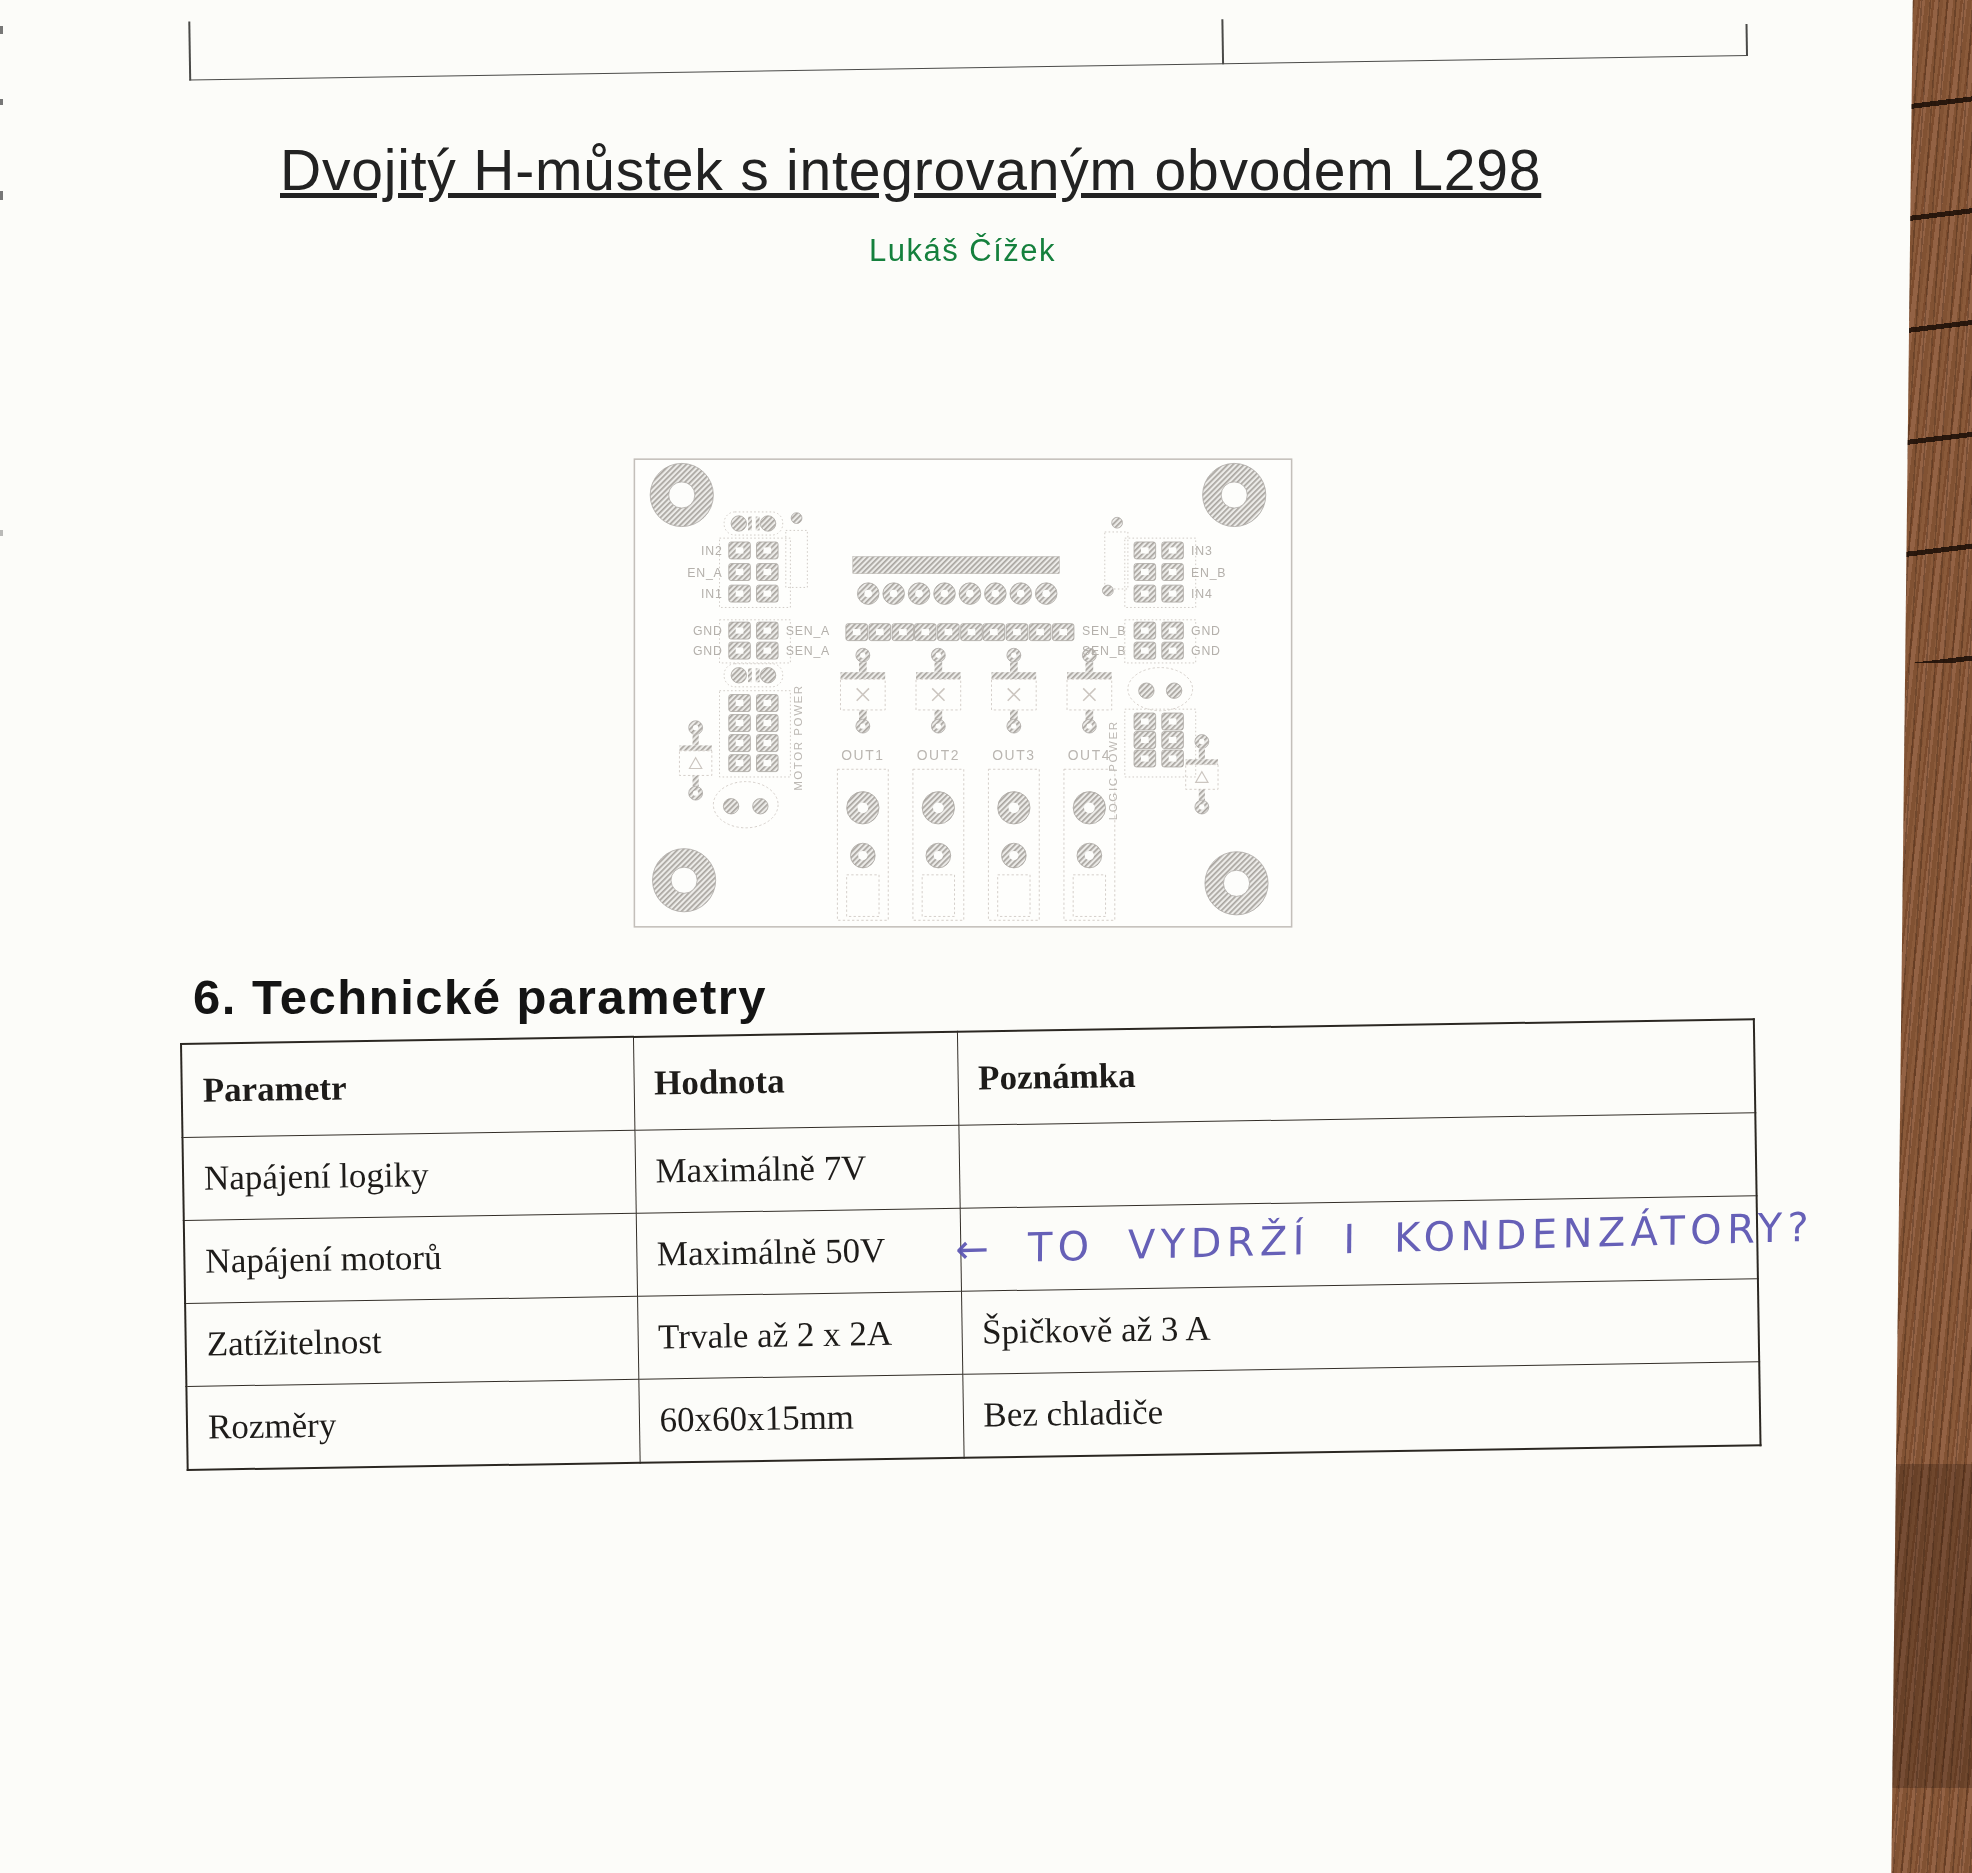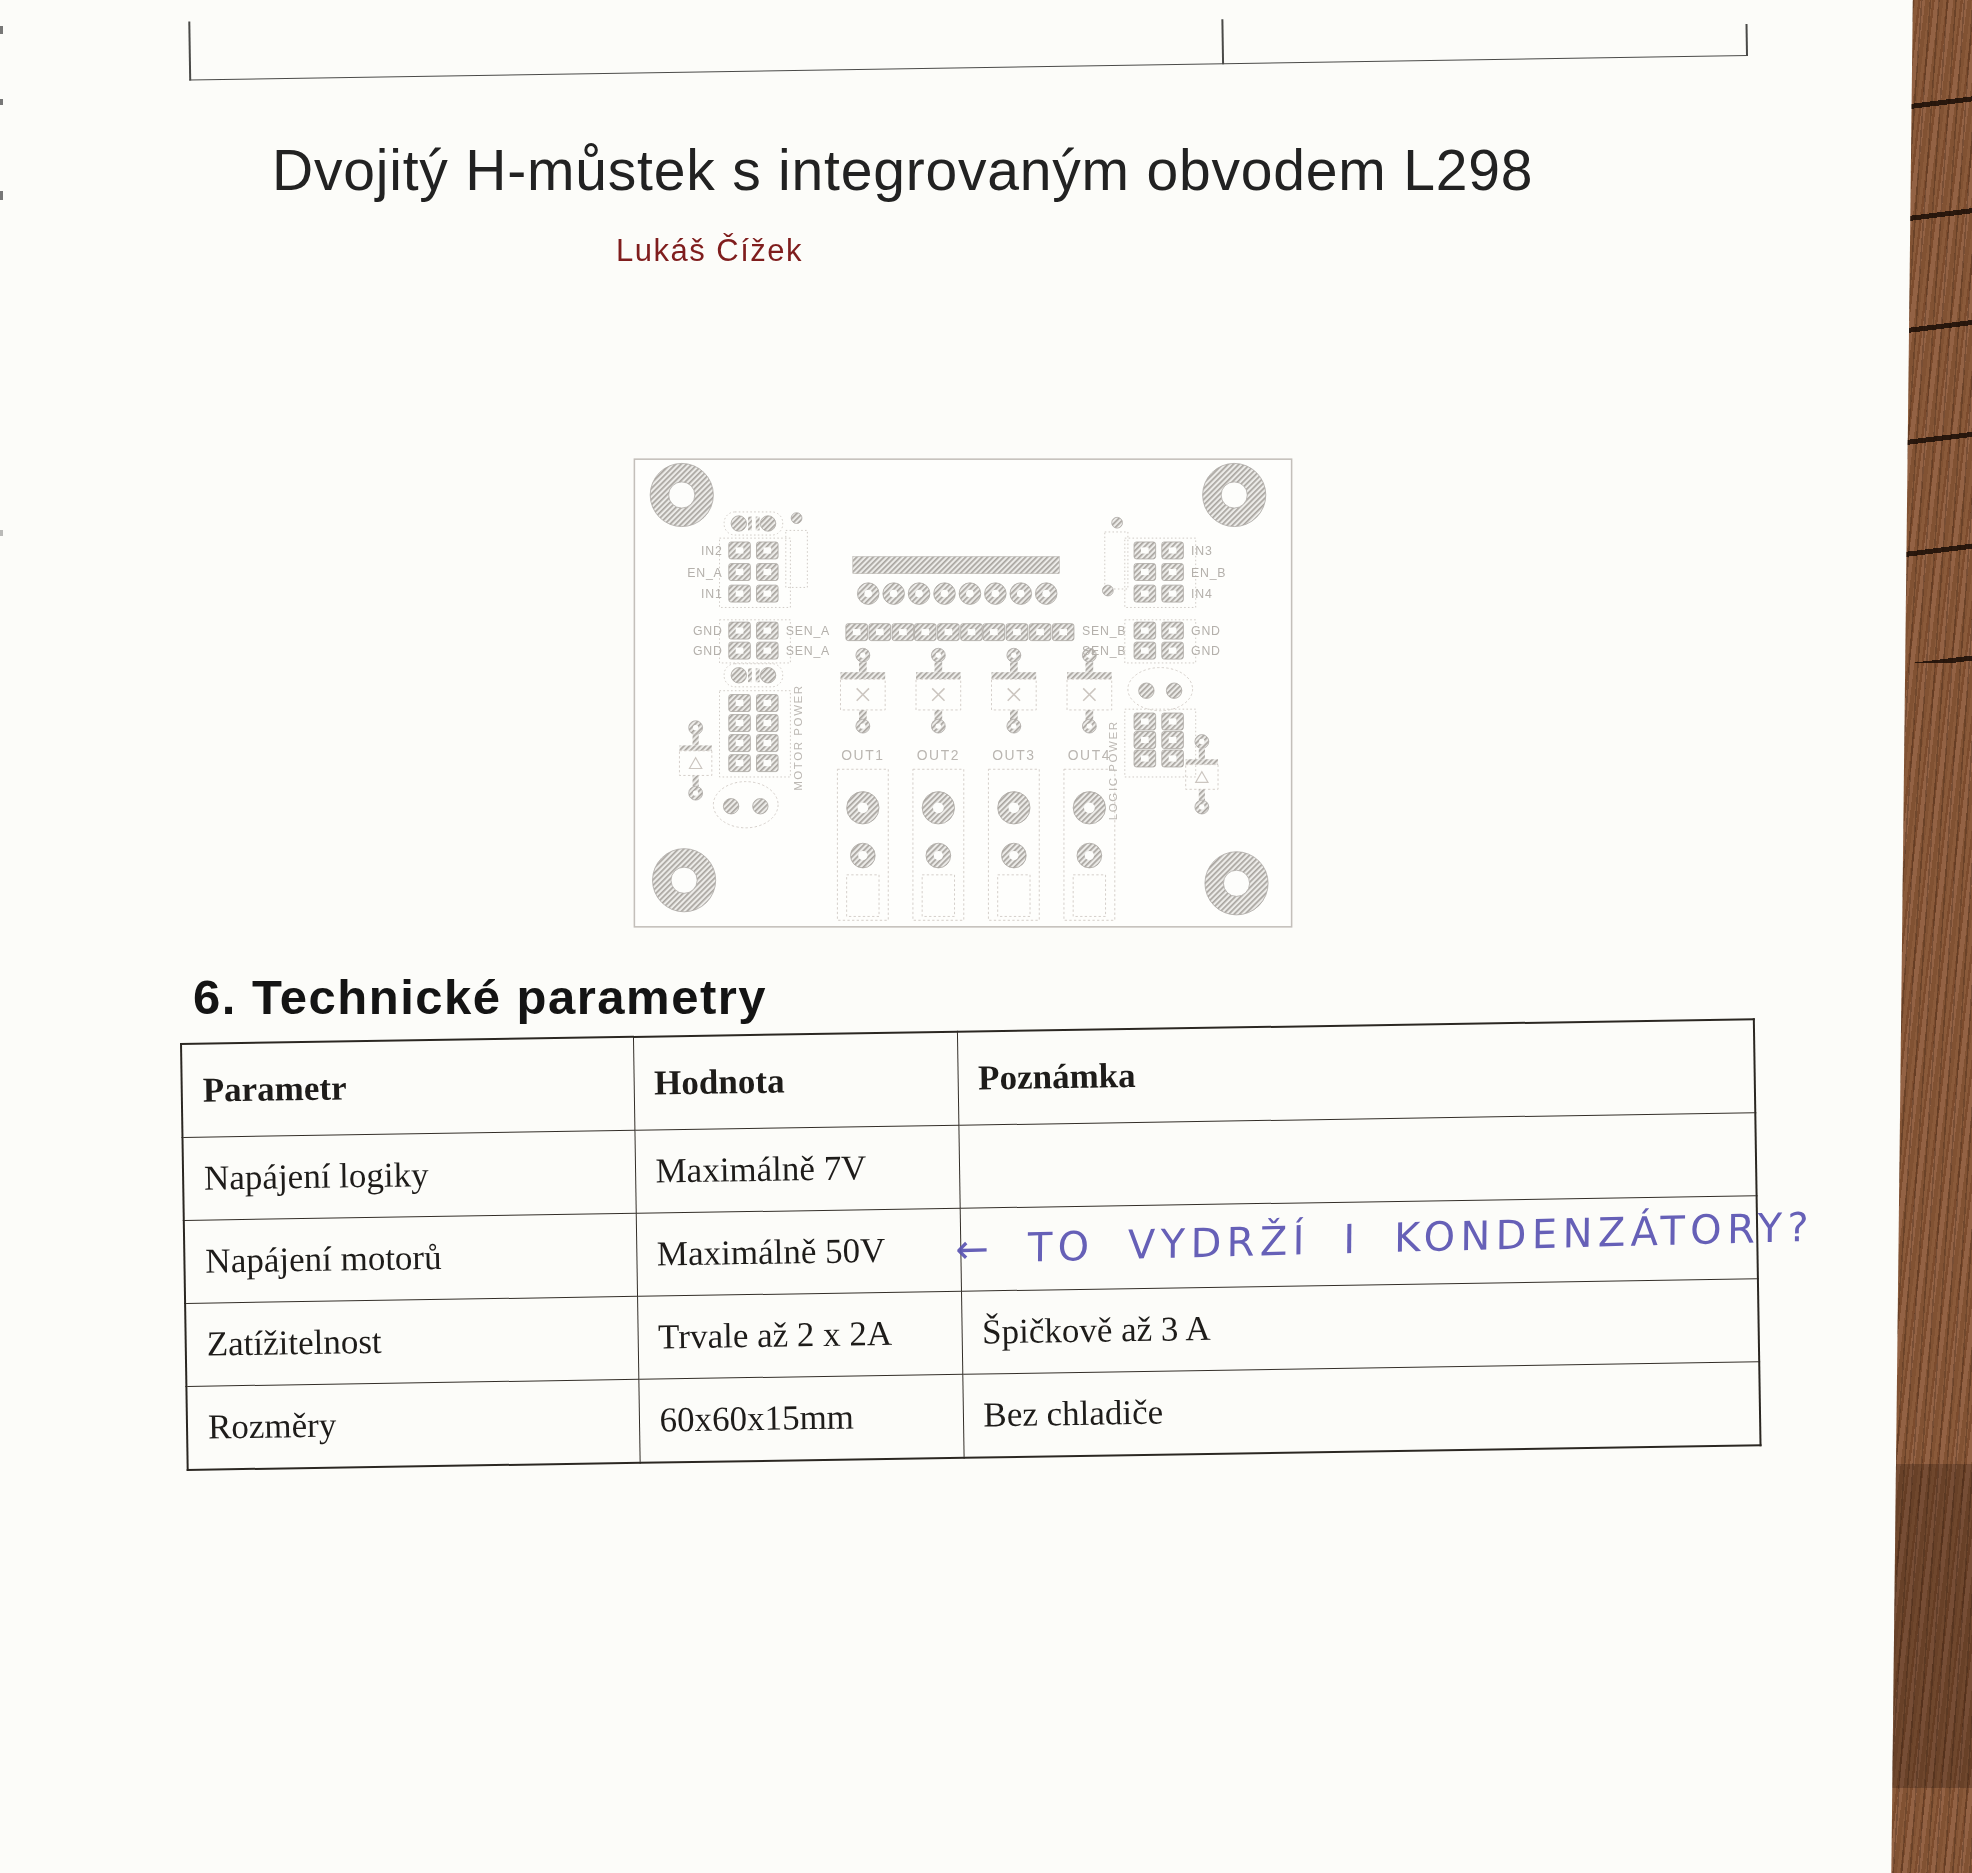--- a/index.html
+++ b/index.html
@@ -21,24 +21,24 @@
 
   
   .topbox{position:absolute;left:189px;top:55px;width:1559px;height:0;
           border-top:1.5px solid #4a4a48;transform:rotate(-0.9deg);transform-origin:100% 0;}
   .topbox .stub{position:absolute;width:1.5px;background:#4a4a48;}
   .stub-l{left:0;top:-59px;height:59px;}
   .stub-m{left:1033px;top:-45px;height:45px;}
   .stub-r{left:1557px;top:-32px;height:32px;}
 
   
-  .title{position:absolute;left:272px;top:137px;font-size:57px;letter-spacing:0.8px;
-         color:#222;white-space:nowrap;}
-  .author{position:absolute;left:616px;top:233px;width:693px;
-          font-size:31px;letter-spacing:1.5px;color:#7f1d1d;}
+  .title{position:absolute;left:280px;top:137px;font-size:57px;letter-spacing:0.8px;
+         color:#222;white-space:nowrap;text-decoration:underline;}
+  .author{position:absolute;left:616px;top:233px;width:693px;text-align:center;
+          font-size:31px;letter-spacing:1.5px;color:#15803d;}
   .intro{position:absolute;left:284px;top:336px;font-style:italic;font-size:34px;
          letter-spacing:1.9px;line-height:43px;color:#2a2a2a;white-space:nowrap;}
   .h2{position:absolute;left:193px;top:969px;font-size:49px;font-weight:bold;
       letter-spacing:1.5px;color:#141414;white-space:nowrap;}
 
   
   .pcb{position:absolute;left:633px;top:458px;}
   .lbl{font-family:"Liberation Sans",sans-serif;font-size:16px;fill:#b4b0ab;letter-spacing:1px;}
   .lblO{font-family:"Liberation Sans",sans-serif;font-size:18px;fill:#bab6b1;letter-spacing:2px;}
   .lblV{font-family:"Liberation Sans",sans-serif;font-size:15px;fill:#bcb8b3;letter-spacing:2px;}

